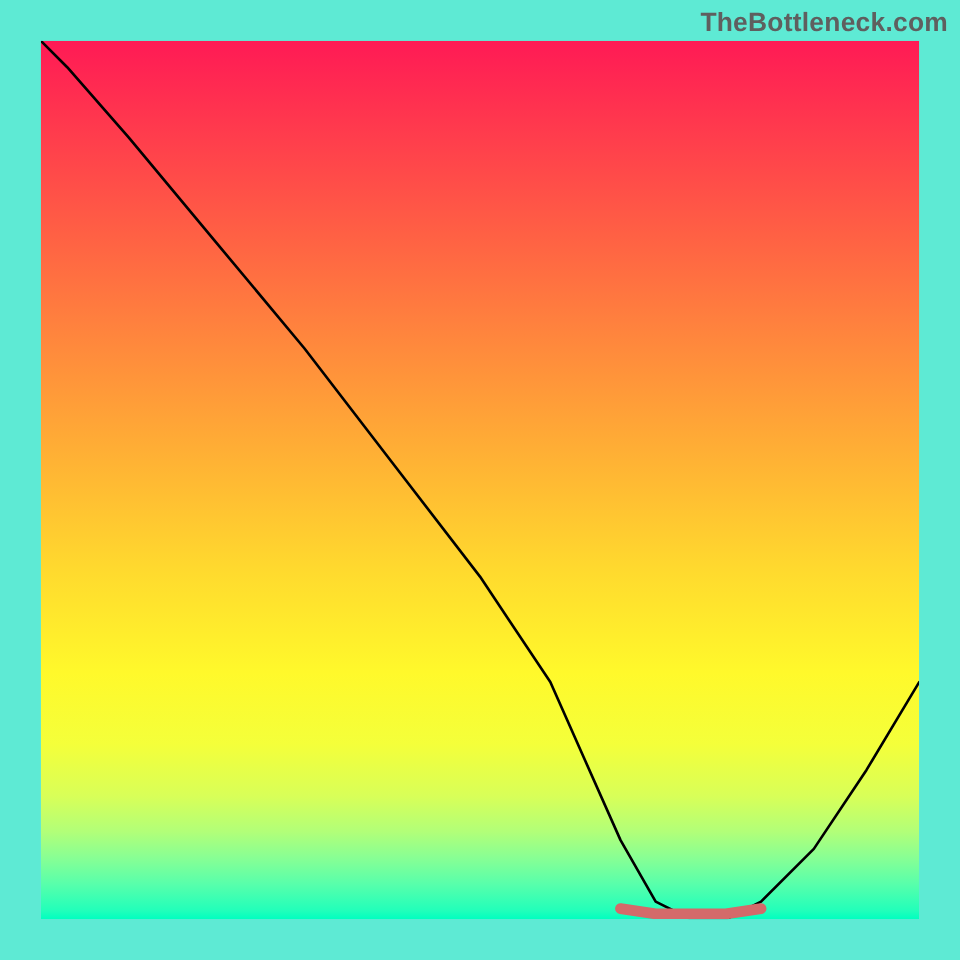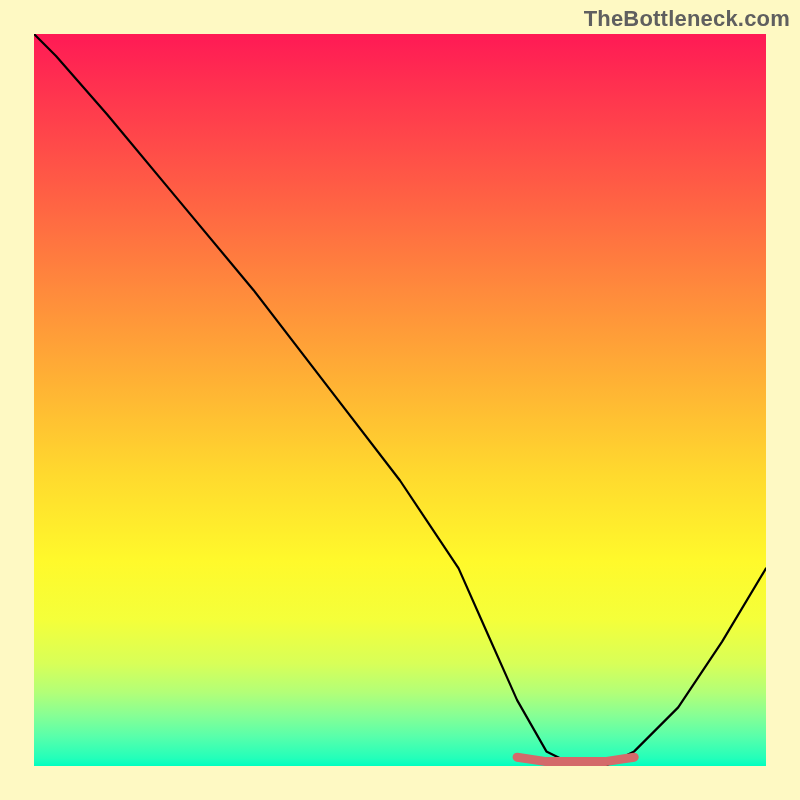--- a/index.html
+++ b/index.html
@@ -7,21 +7,21 @@
     padding: 0;
     width: 800px;
     height: 800px;
     background: #000;
     overflow: hidden;
     font-family: Arial, Helvetica, sans-serif;
   }
   .frame {
     position: absolute;
     inset: 0;
-    background: #fef9c3;
+    background: #5eead4;
   }
   .plot {
     position: absolute;
     left: 34px;
     top: 34px;
     width: 732px;
     height: 732px;
     overflow: hidden;
   }
   .gradient {

